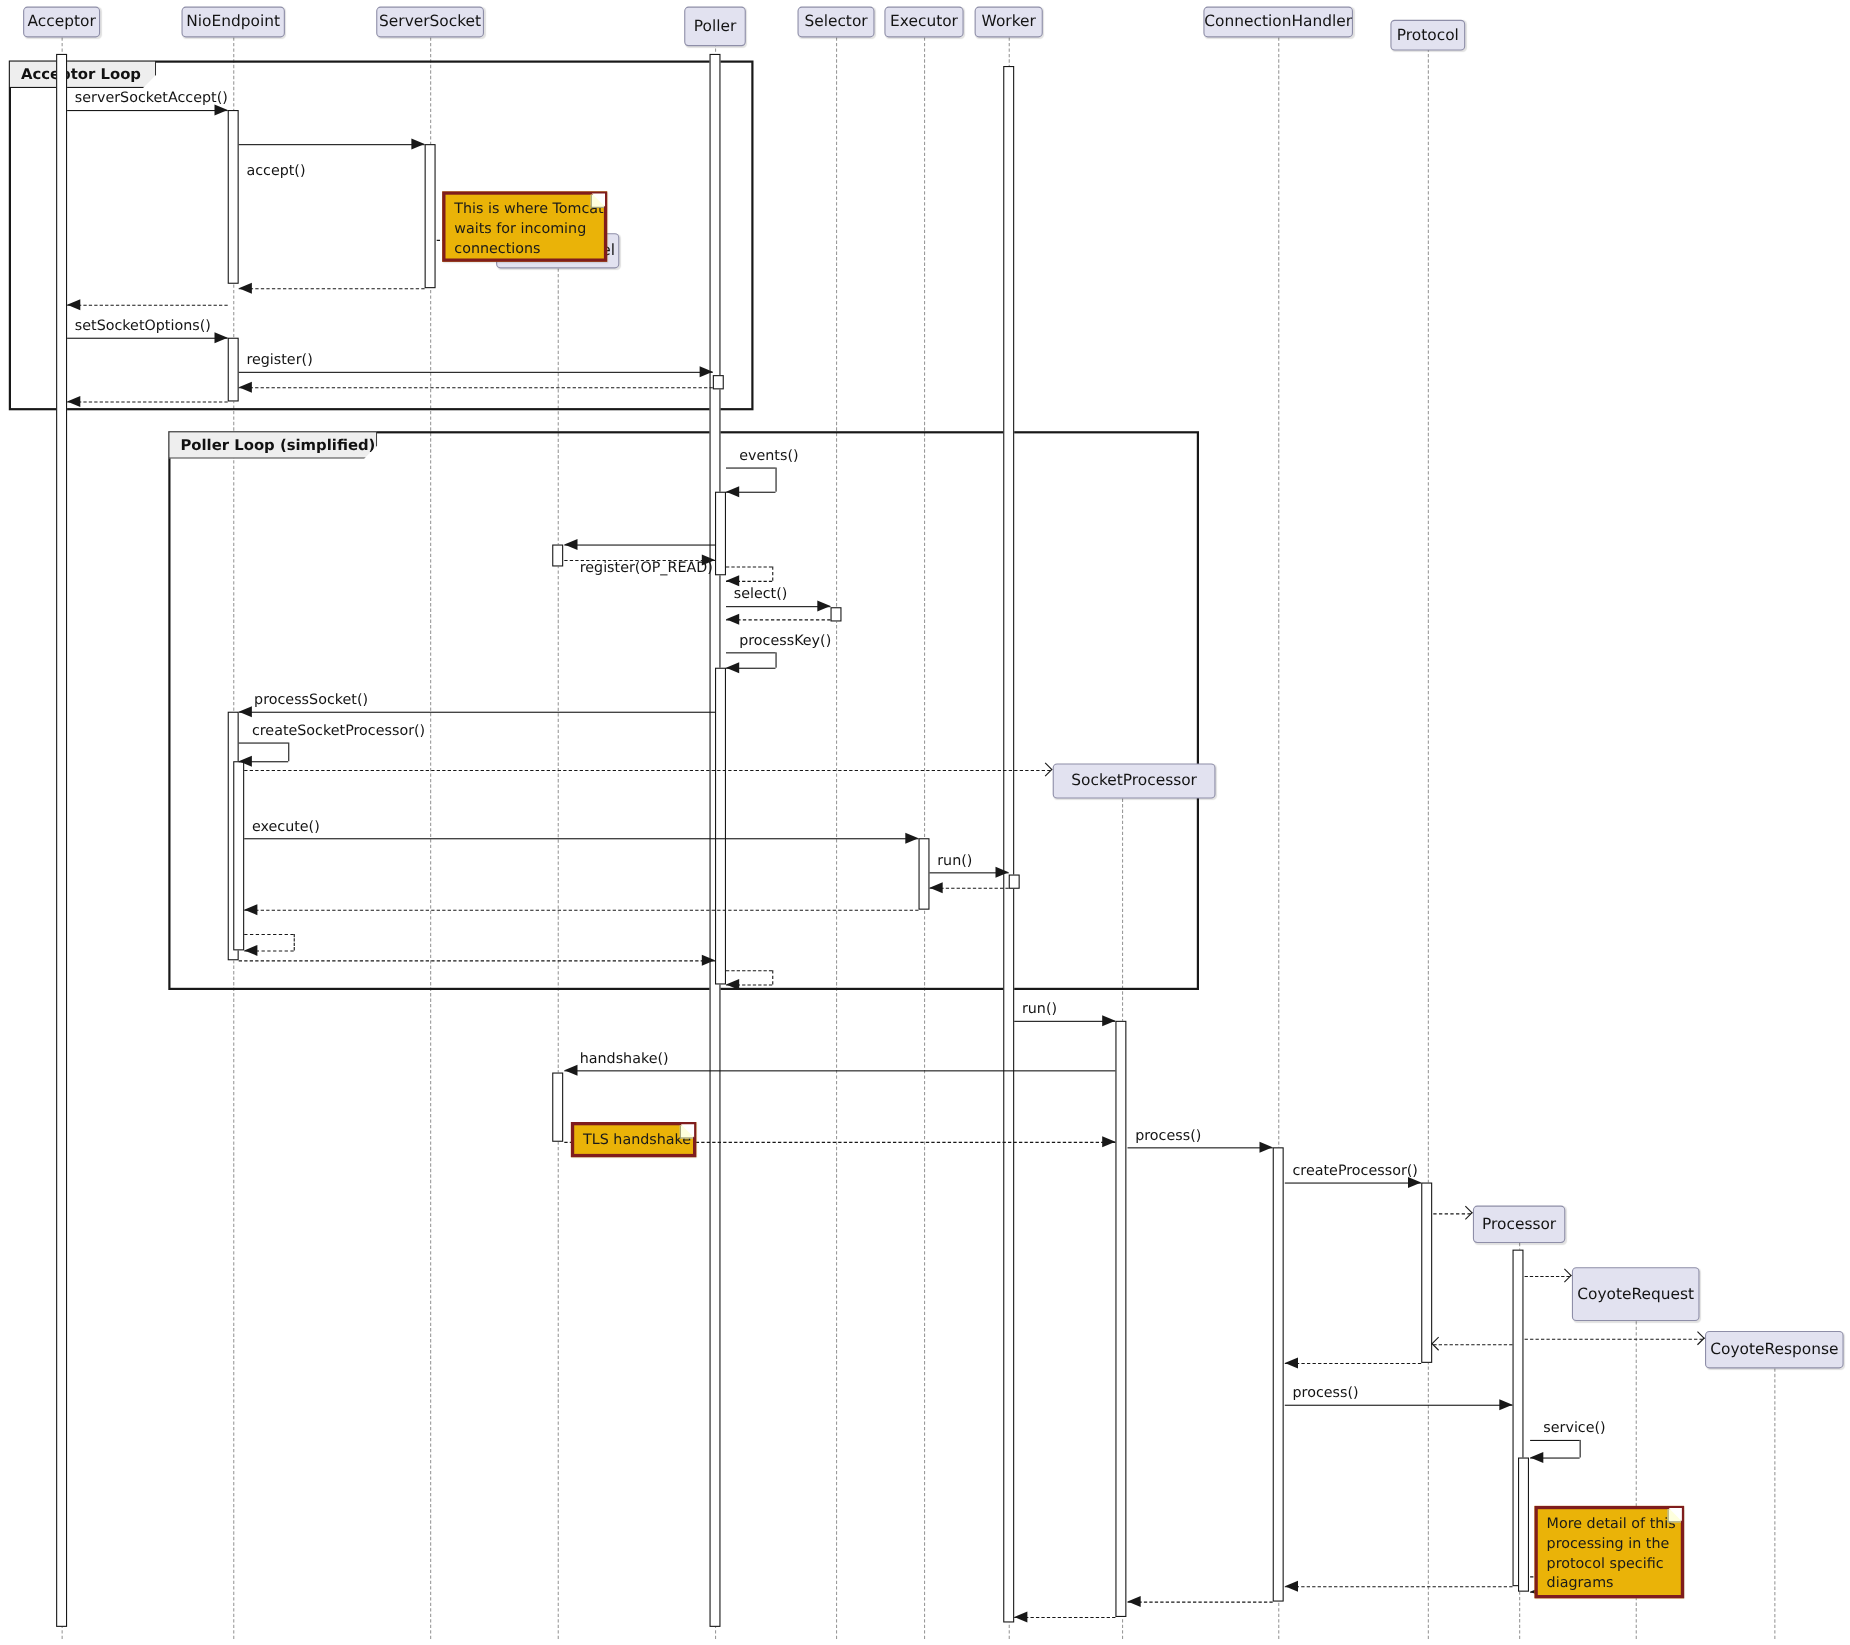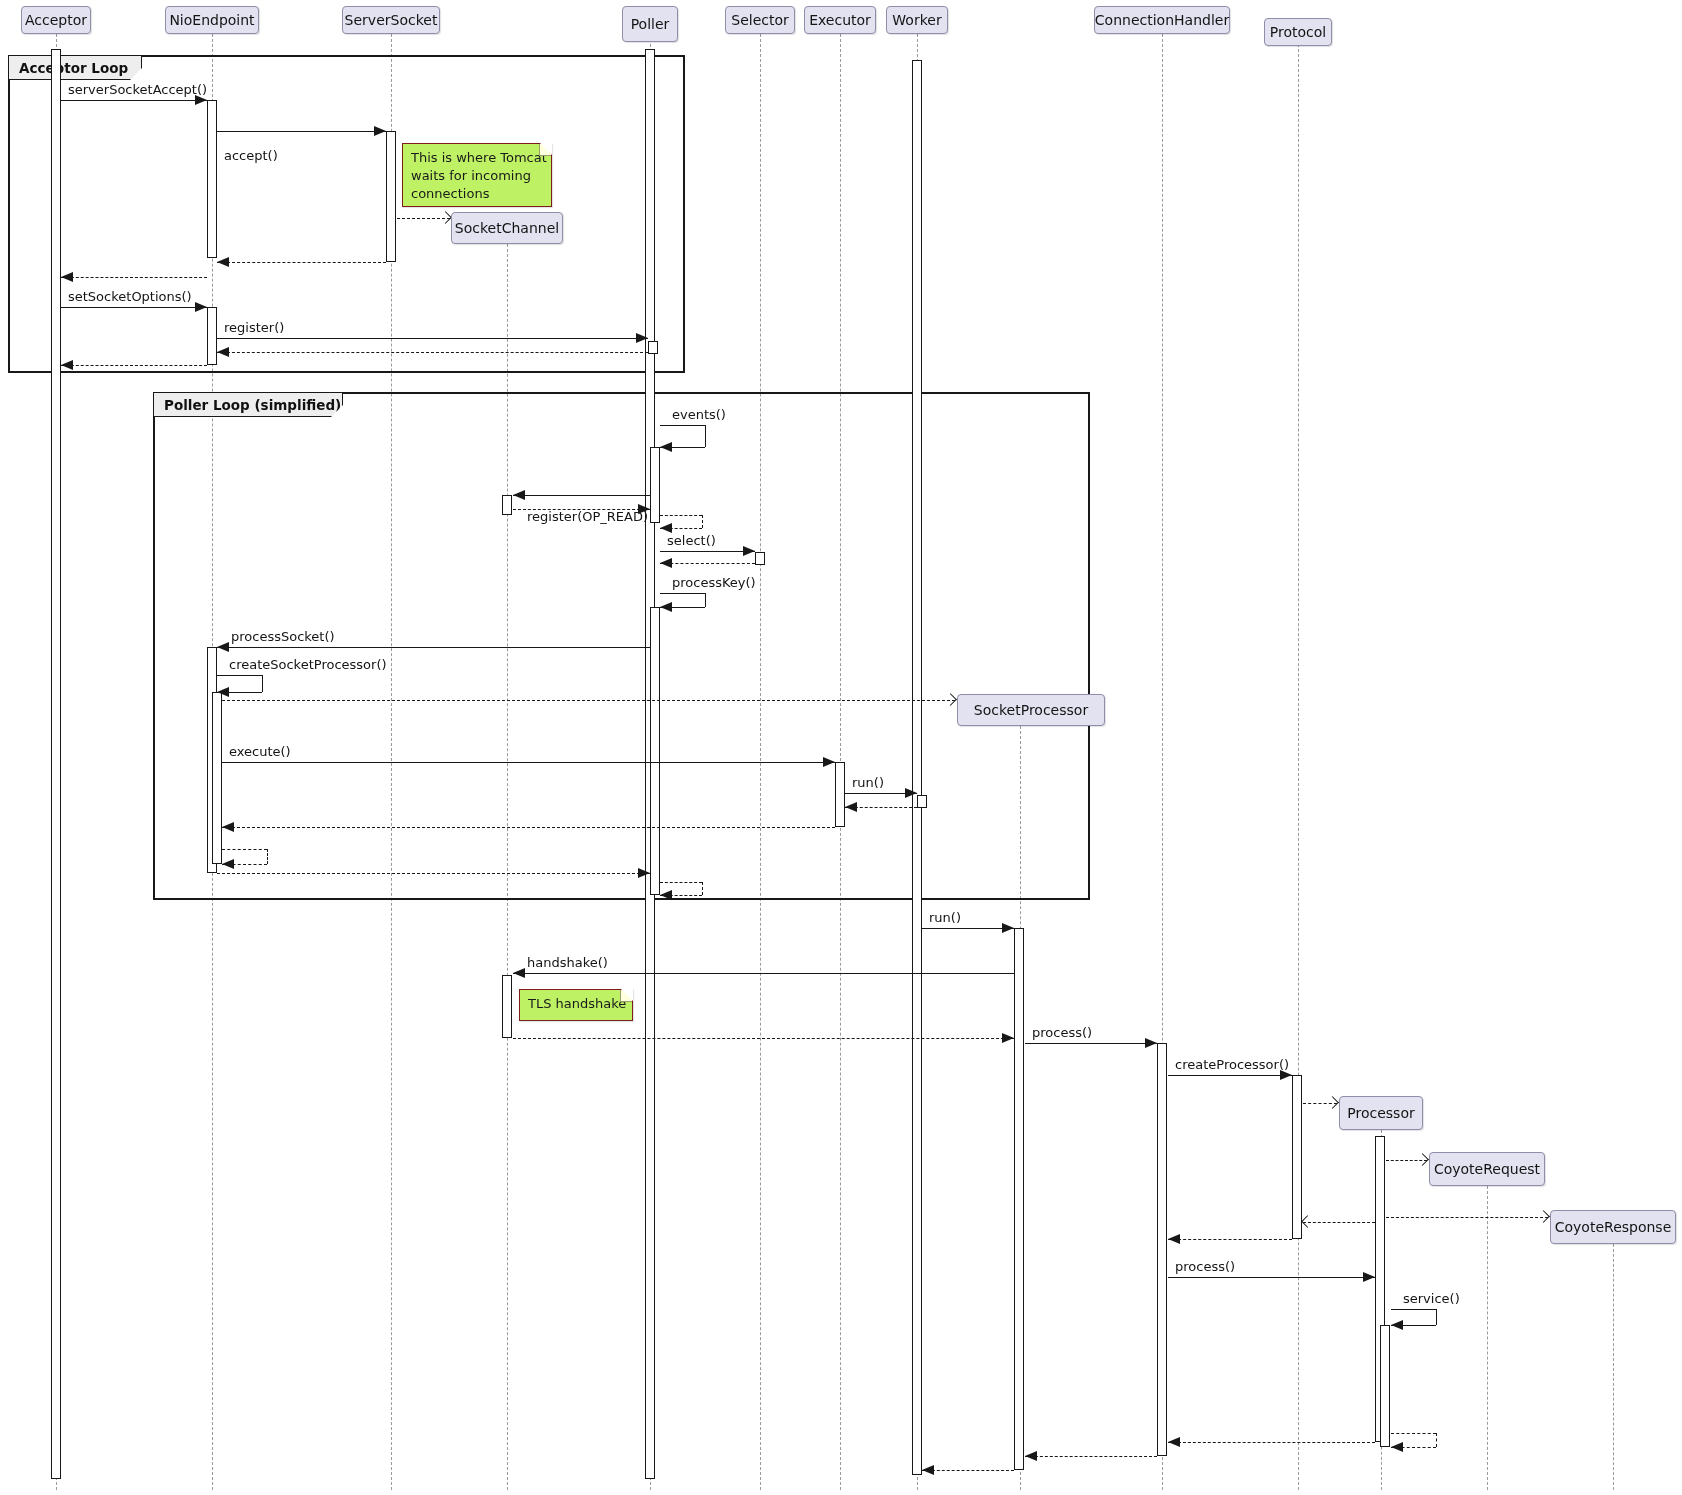--- a/index.html
+++ b/index.html
@@ -29,24 +29,25 @@
     clip-path:polygon(0 0,100% 0,100% 52%,calc(100% - 12px) 100%,0 100%);
   }
   .msg-line{position:absolute;z-index:4;height:0;border-top:1.5px solid #181818;}
   .msg-line.dashed{border-top-style:dashed;}
   .msg-vline{position:absolute;z-index:4;width:0;border-left:1.5px solid #181818;}
   .msg-vline.dashed{border-left-style:dashed;}
   .msg-label{position:absolute;z-index:4;font-size:13px;color:#141414;white-space:nowrap;}
   .arrow-filled{position:absolute;z-index:4;width:0;height:0;border-top:5px solid transparent;border-bottom:5px solid transparent;}
   .arrow-open{position:absolute;z-index:4;width:9px;height:9px;border-top:1.5px solid #181818;border-right:1.5px solid #181818;box-sizing:border-box;}
   .note{
-    position:absolute;z-index:6;background:#bef264;border:1px solid #7f1d1d;
+    position:absolute;z-index:6;background:#eab308;border:3px solid #7f1d1d;
     box-sizing:border-box;font-size:13px;color:#1a1a1a;
     padding:5px 8px;line-height:18px;white-space:nowrap;
     box-shadow:1px 1px 1px rgba(0,0,0,0.1);
+    margin-top:31px;
   }
   .note .fold{
     position:absolute;top:-1px;right:-1px;width:0;height:0;
     border-top:12px solid #fff;border-left:12px solid transparent;
     border-bottom:none;
   }
   .note .fold-line{
     position:absolute;top:0;right:0;width:12px;height:12px;
     border-left:1px solid #9B9B6B;border-bottom:1px solid #9B9B6B;
     box-sizing:border-box;background:#FEFFDD;
@@ -74,21 +75,21 @@
     <div class="participant" style="left: 1094px; top: 6px; width: 136px; height: 28px;">ConnectionHandler</div>
     <div class="lifeline" style="left: 1298px; top: 34px; height: 1456px;"></div>
     <div class="participant" style="left: 1264px; top: 6px; width: 68px; height: 28px; margin-top: 12px;">Protocol</div>
     <div class="lifeline" style="left: 507px; top: 244px; height: 1246px;"></div>
     <div class="participant" style="left: 451px; top: 212px; width: 112px; height: 32px;">SocketChannel</div>
     <div class="lifeline" style="left: 1020px; top: 726px; height: 764px;"></div>
     <div class="participant" style="left: 957px; top: 694px; width: 148px; height: 32px;">SocketProcessor</div>
     <div class="lifeline" style="left: 1381px; top: 1130px; height: 360px;"></div>
     <div class="participant" style="left: 1339px; top: 1096px; width: 84px; height: 34px;">Processor</div>
     <div class="lifeline" style="left: 1487px; top: 1186px; height: 304px;"></div>
-    <div class="participant" style="left: 1429px; top: 1152px; width: 116px; height: 34px;">CoyoteRequest</div>
+    <div class="participant" style="left: 1429px; top: 1152px; width: 116px; height: 49px;">CoyoteRequest</div>
     <div class="lifeline" style="left: 1613px; top: 1244px; height: 246px;"></div>
     <div class="participant" style="left: 1550px; top: 1210px; width: 126px; height: 34px;">CoyoteResponse</div>
     <div class="frame" style="left: 8px; top: 55px; width: 677px; height: 318px;"></div>
     <div class="frame-tab" style="left: 8px; top: 55px; width: 134px; height: 25px;">Acceptor Loop</div>
     <div class="frame" style="left: 153px; top: 392px; width: 937px; height: 508px;"></div>
     <div class="frame-tab" style="left: 153px; top: 392px; width: 190px; height: 25px;">Poller Loop (simplified)</div>
     <div class="activation" style="left: 51px; top: 49px; width: 10px; height: 1430px;"></div>
     <div class="activation" style="left: 645px; top: 49px; width: 10px; height: 1430px;"></div>
     <div class="activation" style="left: 912px; top: 60px; width: 10px; height: 1415px;"></div>
     <div class="activation" style="left: 207px; top: 100px; width: 10px; height: 158px;"></div>
@@ -232,13 +233,21 @@
       <div>waits for incoming</div>
       <div>connections</div>
       <div class="fold-line"></div>
       <div class="fold"></div>
     </div>
     <div class="note" style="left: 519px; top: 989px; width: 114px; height: 32px;">
       <div>TLS handshake</div>
       <div class="fold-line"></div>
       <div class="fold"></div>
     </div>
+    <div class="note" style="left: 1395px; top: 1338px; width: 136px; height: 84px;">
+      <div>More detail of this</div>
+      <div>processing in the</div>
+      <div>protocol specific</div>
+      <div>diagrams</div>
+      <div class="fold-line"></div>
+      <div class="fold"></div>
+    </div>
   </div>
 
 </body></html>

